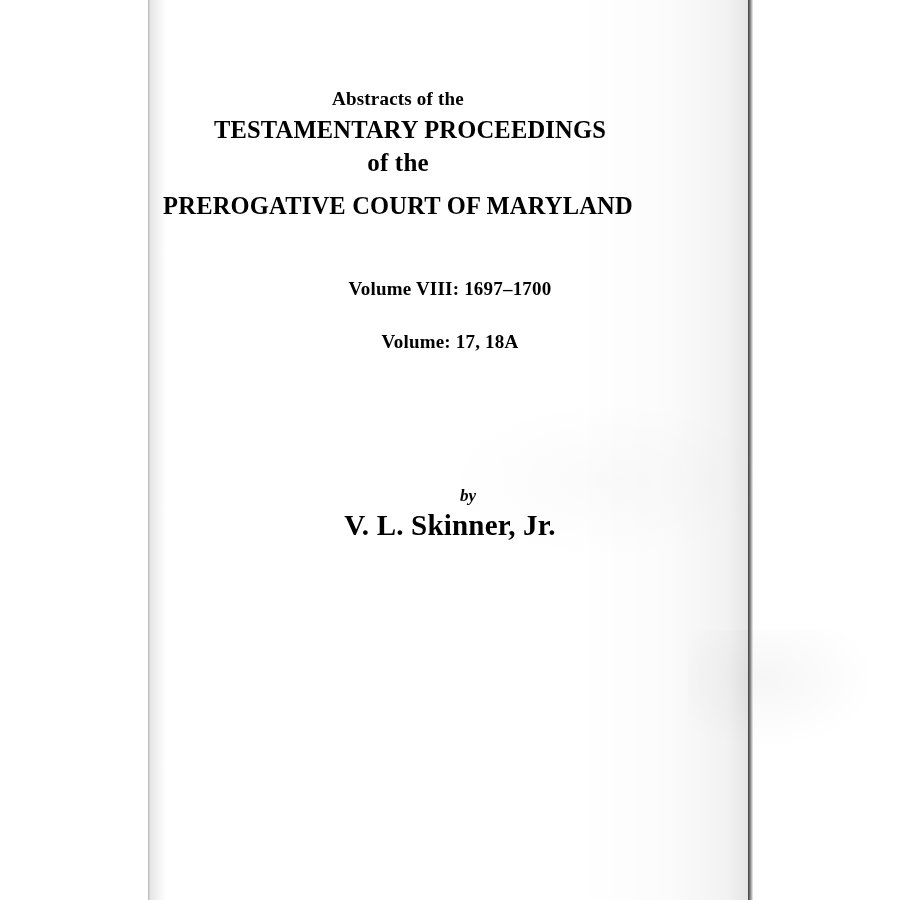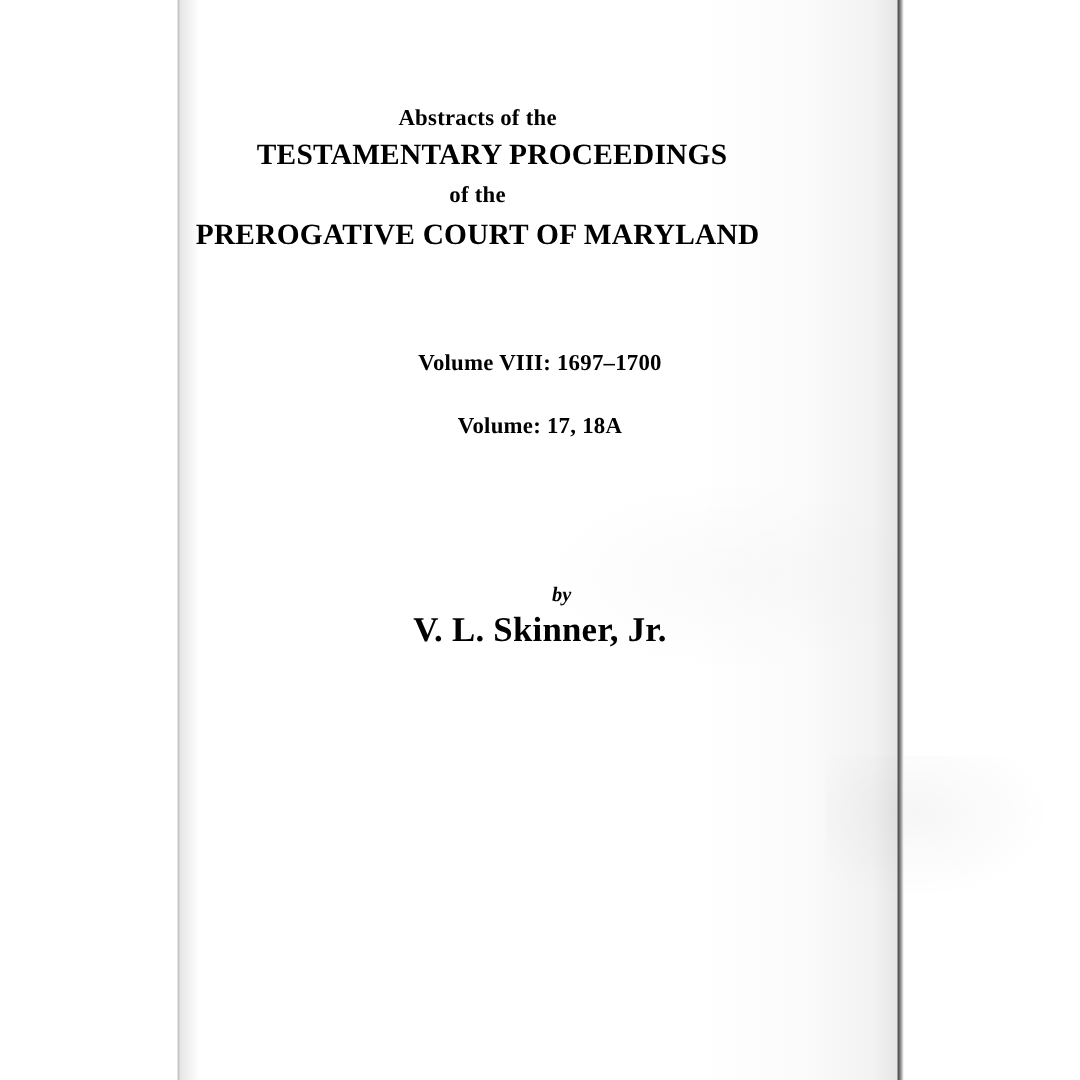--- a/index.html
+++ b/index.html
@@ -110,35 +110,35 @@
   }
   .t-line2 {
     font-size: 24.5px;
     font-weight: bold;
     letter-spacing: 0.2px;
     line-height: 32px;
     margin-top: 2px;
     padding-left: 24px;
   }
   .t-line3 {
-    font-size: 19px;
+    font-size: 25px;
     font-weight: bold;
     letter-spacing: 0.2px;
     line-height: 30px;
     margin-top: 2px;
   }
   .t-line4 {
     font-size: 24.5px;
     font-weight: bold;
     letter-spacing: 0.2px;
     line-height: 32px;
-    margin-top: 2px;
-  }
-
-  .volume-block { position: absolute; left: 0; width: 604px; top: 290px; }
+    margin-top: 12px;
+  }
+
+  .volume-block { position: absolute; left: 0; width: 604px; top: 276px; }
   .volume {
     font-size: 19px;
     font-weight: bold;
     line-height: 26px;
     letter-spacing: 0.2px;
   }
   .libers {
     font-size: 19px;
     font-weight: bold;
     line-height: 26px;

